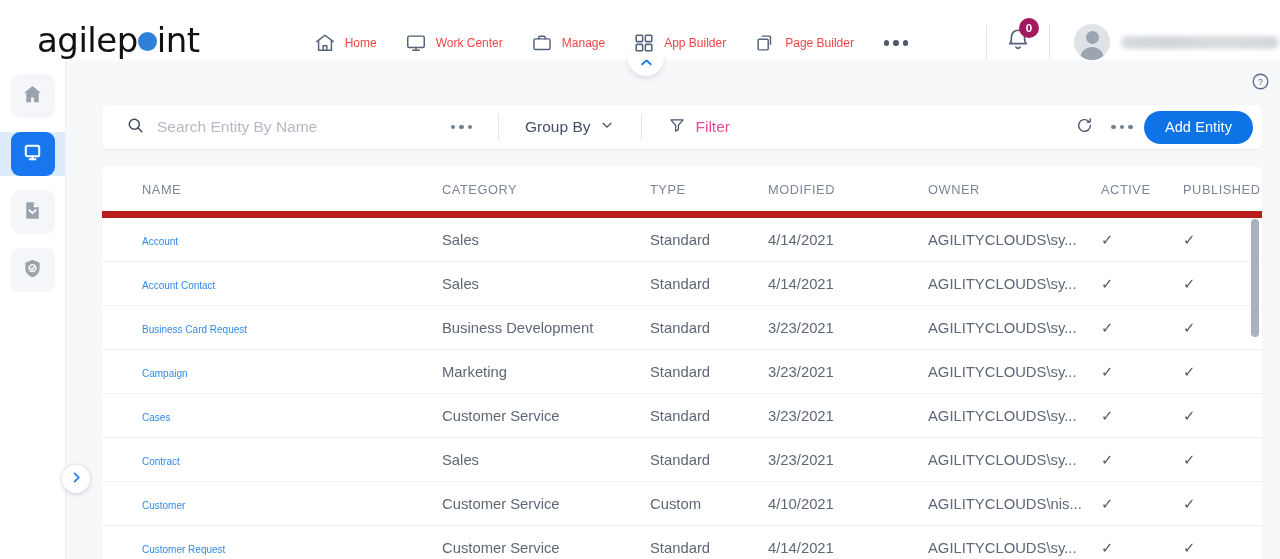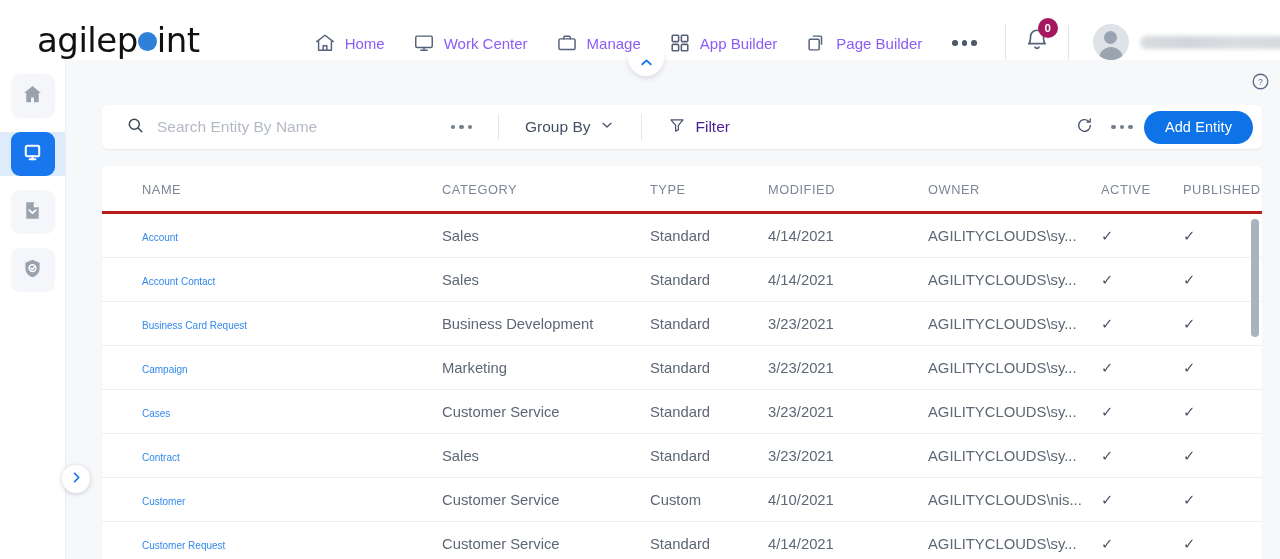--- a/index.html
+++ b/index.html
@@ -21,21 +21,21 @@
   .logo { margin-left: 22px; display: flex; align-items: baseline;
           font-size: 34px; letter-spacing: -0.5px; color: #111; font-weight: 400; }
   .logo .lg-a { font-family: "DejaVu Sans", sans-serif; font-weight: 400; }
   .logo-dot {
     display: inline-block; width: 19px; height: 19px; border-radius: 50%;
     background: #2f80d8; margin: 0 0px; position: relative; top: -1px;
   }
   .nav { display: flex; align-items: center; margin-left: 100px; gap: 0px; }
   .nav-item {
     display: flex; align-items: center; gap: 9px;
-    padding: 6px 14px; cursor: pointer; color: #8b5cf6; font-size: 15px;
+    padding: 6px 14px; cursor: pointer; color: #ef4444; font-size: 12px;
     white-space: nowrap;
   }
   .nav-item svg { display: block; }
   .nav-dots {
     display: flex; align-items: center; justify-content: center;
     padding: 6px 16px; cursor: pointer; gap: 4px;
   }
   .nav-dots i { width: 5.5px; height: 5.5px; border-radius: 50%; background: #4e5a6b; display:block;}
   .divider-v { width: 1px; height: 34px; background: #dfe3ea; margin: 0 12px; }
   .bell-wrap { position: relative; margin: 0 6px; cursor: pointer; display:flex; align-items:center;}
@@ -113,41 +113,41 @@
   }
   .search-input::placeholder { color: #b4bac3; }
   .tb-dots { display:flex; gap:4px; cursor:pointer; margin-left: 6px;}
   .tb-dots i { width:4.5px;height:4.5px;border-radius:50%;background:#737e8d;display:block;}
   .tb-sep { width:1px; height:26px; background:#e3e7ec; margin: 0 26px; }
   .groupby {
     display: flex; align-items: center; gap: 9px; color:#4a5costudio; cursor: pointer;
     color:#465063; font-size:15.5px;
   }
   .filter {
-    display: flex; align-items: center; gap: 9px; color:#4c1d95; font-size:15.5px; cursor:pointer;
+    display: flex; align-items: center; gap: 9px; color:#ec4899; font-size:15.5px; cursor:pointer;
   }
   .tb-right { margin-left: auto; display: flex; align-items: center; gap: 0; padding-right: 9px;}
   .icon-btn { width: 34px; height: 34px; display:flex; align-items:center; justify-content:center; cursor:pointer;}
   .btn-primary {
     background: #0f73e8; color: #fff; border: none; border-radius: 17px;
     height: 33px; padding: 0 21px; font-size: 14.5px; font-weight: 400;
     cursor: pointer; margin-left: 8px; font-family: "Liberation Sans", sans-serif;
     letter-spacing: .1px;
   }
 
   
   .tablecard {
     position: absolute; top: 106px; left: 36px; width: 1160px; height: 410px;
     background: #fff; border-radius: 6px 6px 0 0; overflow: hidden;
     box-shadow: 0 1px 2px rgba(30,50,90,.07);
   }
   table { width: 100%; border-collapse: collapse; table-layout: fixed; }
   thead th {
     text-align: left; font-size: 12.8px; font-weight: 400; color: #7d8696;
-    letter-spacing: .55px; padding: 16px 0 14px 0; border-bottom: 3px solid #b91c1c;
+    letter-spacing: .55px; padding: 16px 0 14px 0; border-bottom: 7px solid #b91c1c;
     background: #fff;
   }
   tbody td {
     font-size: 14.8px; color: #5d6775; padding: 13px 0; border-bottom: 1px solid #edeff2;
     white-space: nowrap; overflow: hidden; text-overflow: ellipsis;
   }
   .c-name   { width: 340px; padding-left: 40px !important; }
   .c-cat    { width: 208px; }
   .c-type   { width: 118px; }
   .c-mod    { width: 160px; }

